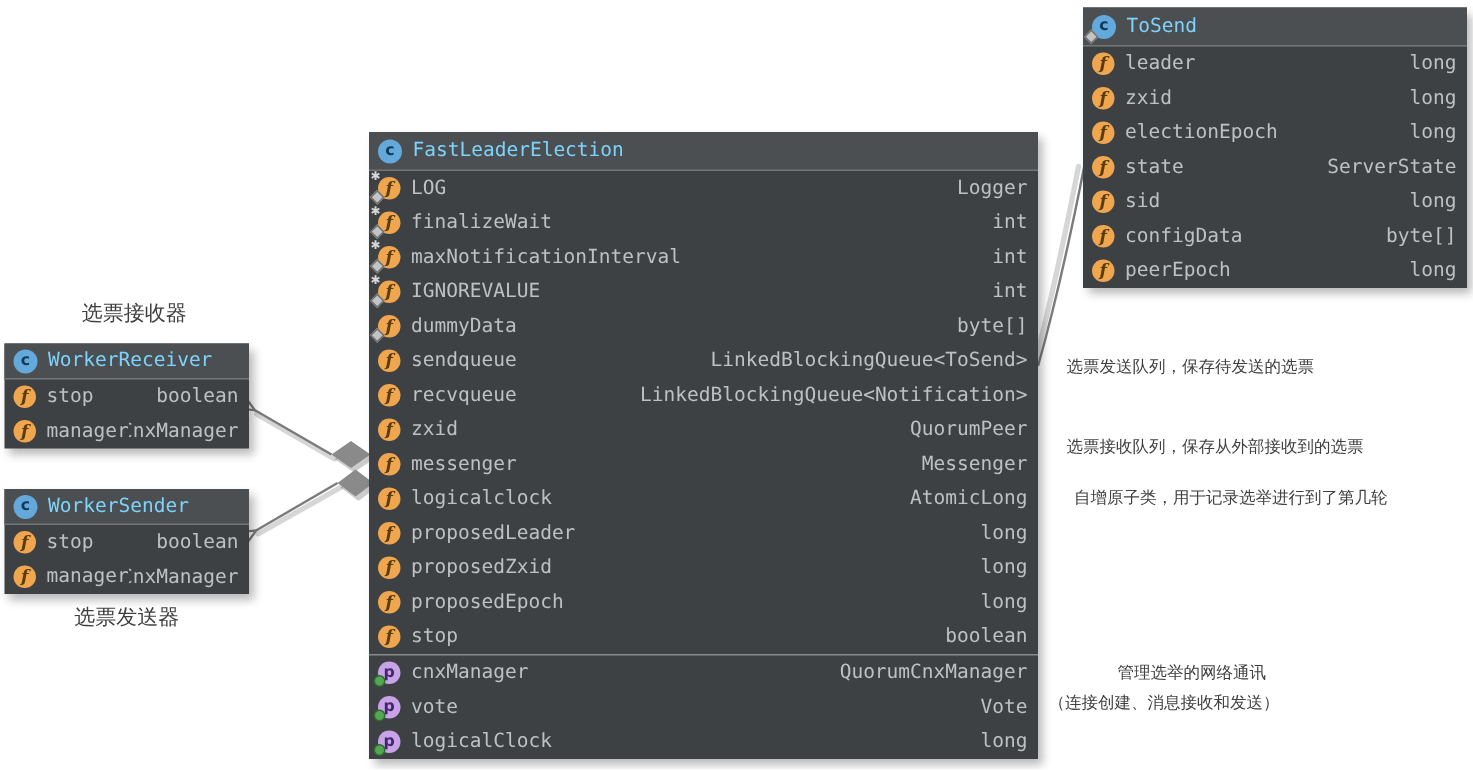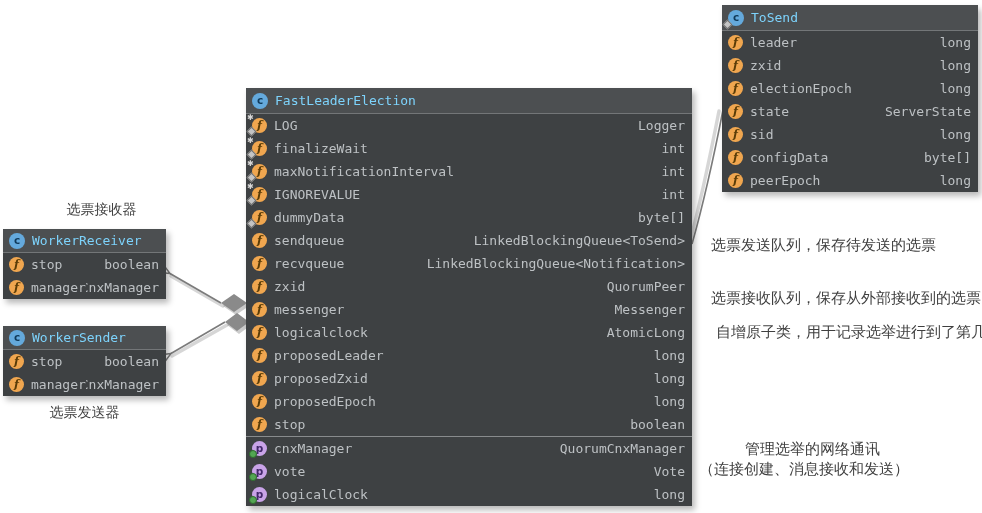--- a/index.html
+++ b/index.html
@@ -32,21 +32,21 @@
   .deco{position:absolute;pointer-events:none;}
   .deco-static{top:-4px;left:-5px;font-size:8px;color:#D6D6D6;text-shadow:0 0 1px #444;
                font-style:normal;font-family:"DejaVu Sans",sans-serif;}
   .deco-final{bottom:-2px;left:-4px;width:5px;height:5px;background:#C4C4C4;
               border:1px solid #6F6F6F;transform:rotate(45deg);}
   .deco-get{bottom:-2px;left:-3px;width:6px;height:6px;border-radius:50%;
             background:#53A653;border:1px solid #2E6B2E;}
 
   
   .zh{position:absolute;font-family:"Liberation Serif",serif;color:#3F3F3F;
-      font-size:15px;line-height:19px;white-space:nowrap;}
+      font-size:11px;line-height:19px;white-space:nowrap;}
   .zh-caption{width:163px;text-align:center;font-size:14px;}
 </style>
 </head>
 <body>
 
 <div class="canvas">
 
   <svg class="edges">
     <defs>
       <marker id="openArrow" markerWidth="16" markerHeight="14" refX="1.5" refY="5.5" orient="auto" markerUnits="userSpaceOnUse">
@@ -239,21 +239,21 @@
         <span class="nm">stop</span>
         <span class="tp">boolean</span>
       </div>
       <div class="row">
         <span class="ic ic-f">f</span>
         <span class="nm">manager</span>
         <span class="tp">QuorumCnxManager</span>
       </div>
     </div>
 
-  <div class="zh zh-caption" style="left:20px;top:200px;">选票接收器</div>
+  <div class="zh zh-caption" style="left:8px;top:200px;">选票接收器</div>
   <div class="zh zh-caption" style="left:3px;top:403px;">选票发送器</div>
 
   <div class="zh" style="left:711px;top:236px;">选票发送队列，保存待发送的选票</div>
   <div class="zh" style="left:711px;top:259px;margin-top:30px;">选票接收队列，保存从外部接收到的选票</div>
   <div class="zh" style="left:716px;top:323px;">自增原子类，用于记录选举进行到了第几轮</div>
   <div class="zh" style="left:745px;top:440px;">管理选举的网络通讯</div>
   <div class="zh" style="left:699px;top:460px;">（连接创建、消息接收和发送）</div>
 </div>
 
 </body></html>

